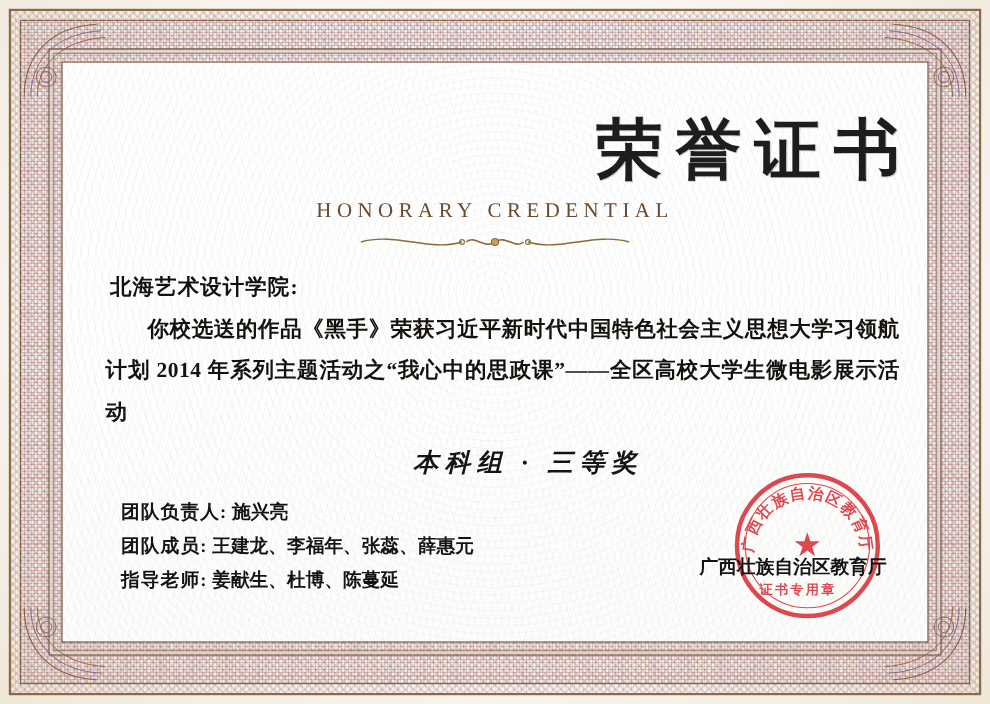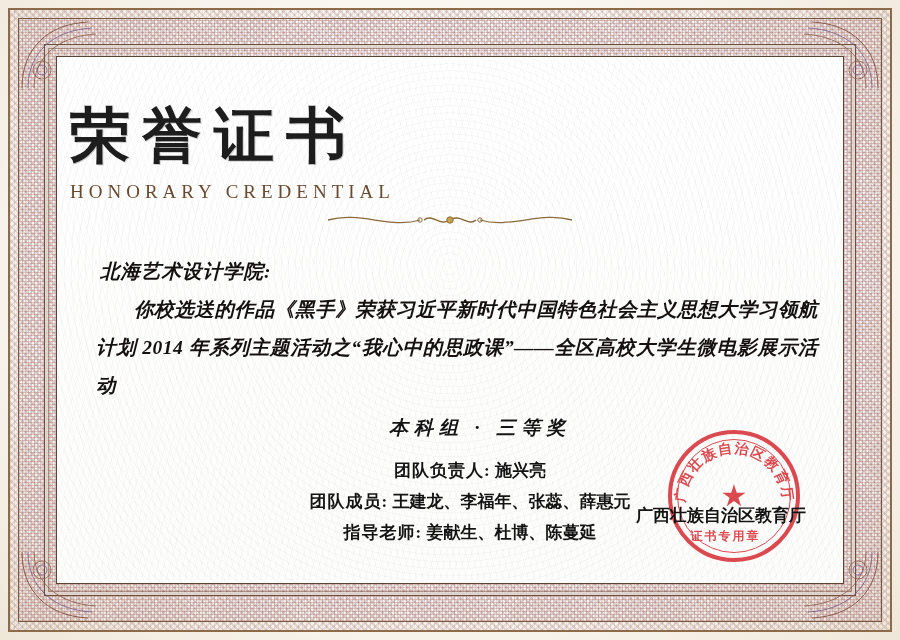--- a/index.html
+++ b/index.html
@@ -72,87 +72,85 @@
       repeating-linear-gradient(-75deg, rgba(150,140,170,0.045) 0 1px, rgba(255,255,255,0) 1px 6px),
       linear-gradient(#ffffff, #fdfdfb);
   }
 
   .content {
     position: absolute;
     left: 70px; top: 66px; right: 70px; bottom: 66px;
   }
 
   .title-cn {
-    text-align: left;
+    text-align: right;
     font-family: "Liberation Serif", serif;
     font-size: 60px;
     letter-spacing: 12px;
     font-weight: bold;
     color: #1d1d1d;
     margin-top: 30px;
     text-shadow: 1px 1px 0 rgba(0,0,0,0.18);
   }
   .title-en {
-    text-align: left;
+    text-align: center;
     font-family: "Liberation Serif", serif;
     font-size: 19px;
     letter-spacing: 5px;
     color: #6a4a2e;
     margin-top: 4px;
   }
   .divider {
     display: flex;
     align-items: center;
     justify-content: center;
     margin-top: 6px;
     color: #8a6a3a;
   }
   .divider svg { display: block; }
 
   .body-text {
-    margin-top: 22px;
+    margin-top: 12px;
     color: #14110f;
     font-family: "Liberation Serif", serif;
     font-size: 19.5px;
     line-height: 38px;
-    font-style: italic;
   }
   .addressee {
     padding-left: 30px;
     font-weight: bold;
     letter-spacing: 1px;
   }
   .paragraph {
     padding: 0 12px 0 26px;
     text-align: justify;
     text-indent: 38px;
     font-weight: bold;
     letter-spacing: 0.5px;
   }
 
   .award-line {
     margin-top: 10px;
     text-align: center;
     padding-left: 60px;
     font-family: "Liberation Serif", serif;
-    font-size: 19px;
+    font-size: 23px;
     font-weight: bold;
     font-style: italic;
     letter-spacing: 6px;
     color: #141414;
   }
 
   .credits {
     margin-top: 14px;
     padding-left: 40px;
     font-size: 17px;
     line-height: 31px;
     font-weight: bold;
     color: #141414;
-    text-align: center;
   }
   .credit-row { white-space: nowrap; }
   .credit-label { letter-spacing: 1px; }
 
   .issuer {
     position: absolute;
     right: 24px;
     bottom: 44px;
     text-align: center;
     font-size: 17px;

